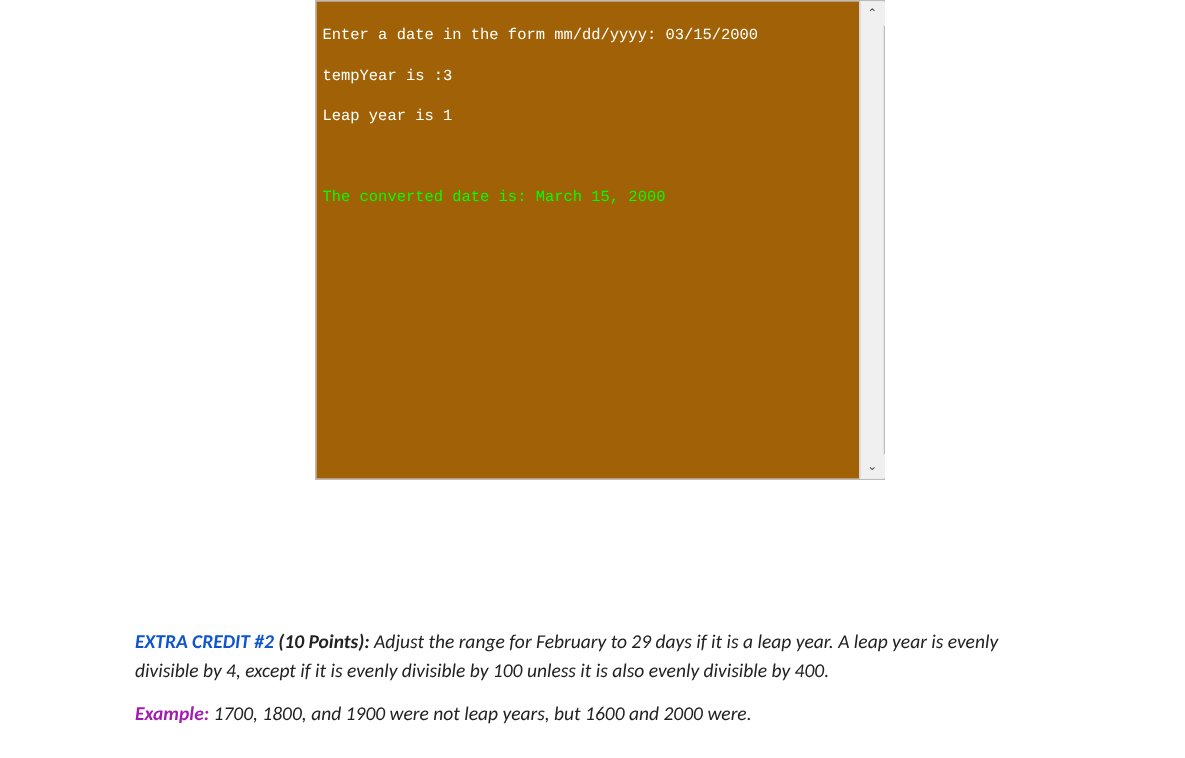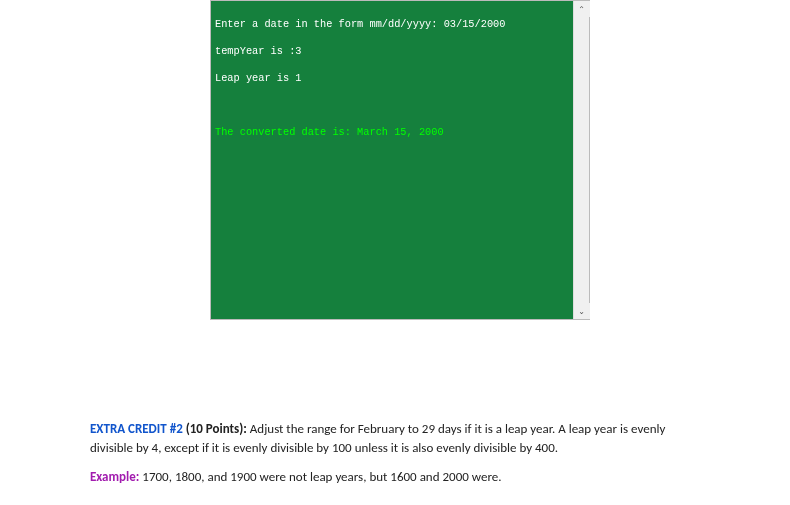--- a/index.html
+++ b/index.html
@@ -21,21 +21,21 @@
     left: 210px;
     top: 0;
     width: 380px;
     height: 320px;
     border: 1px solid #bbb;
     box-sizing: border-box;
     display: flex;
   }
   .terminal {
     flex: 1;
-    background: #15803d;
+    background: #a16207;
     color: #e0e0e0;
     font-family: Consolas, "Courier New", monospace;
     font-size: 10.3px;
     line-height: 1.32;
     padding: 3px 4px 4px 4px;
     box-sizing: border-box;
     white-space: pre;
     overflow: hidden;
   }
   .scrollbar {
@@ -64,20 +64,21 @@
   .t-white { color: #ffffff; }
   .t-green { color: #00ff00; }
   .doc-text {
     position: absolute;
     left: 90px;
     top: 420px;
     width: 620px;
     font-size: 13px;
     line-height: 1.45;
     color: #222;
+    font-style: italic;
   }
   .ec-label {
     color: #1155cc;
     font-weight: bold;
   }
   .ex-label {
     color: #a21caf;
     font-weight: bold;
   }
   .bold { font-weight: bold; }

